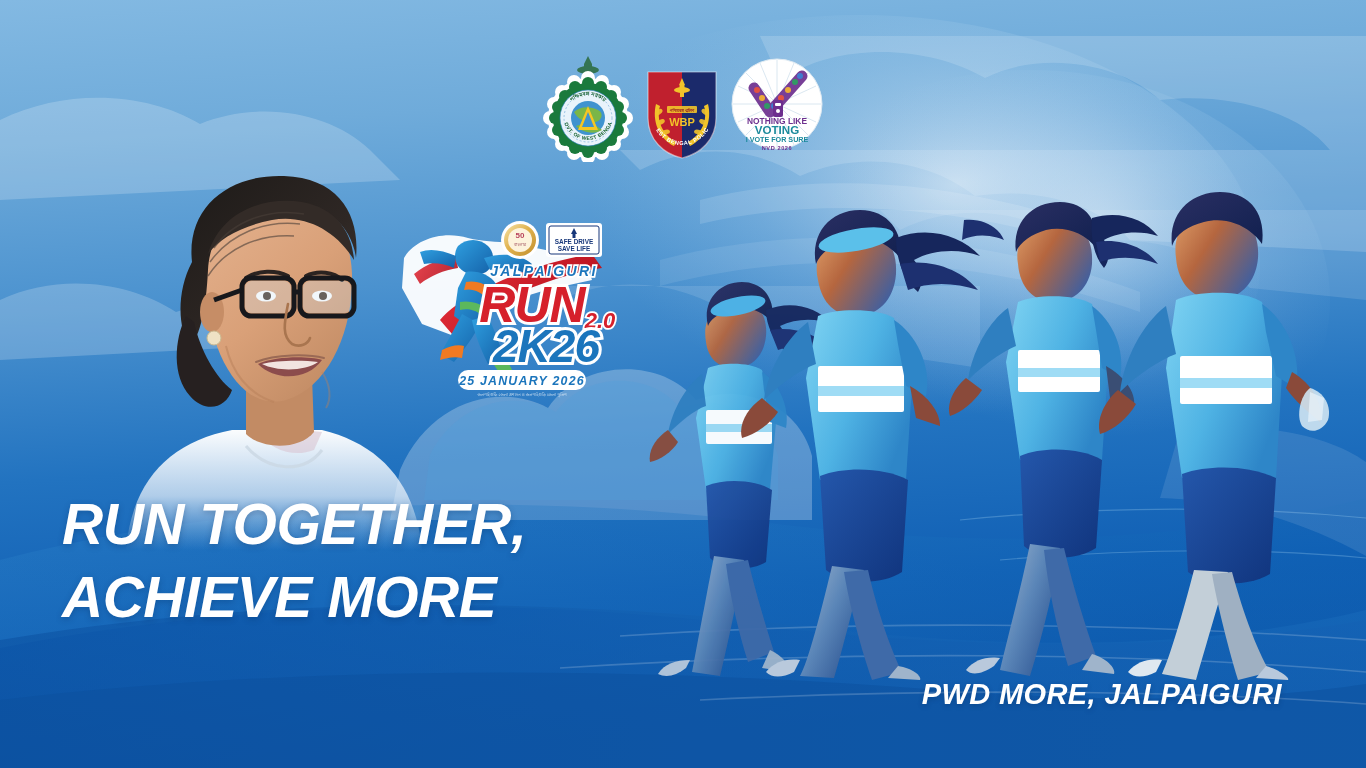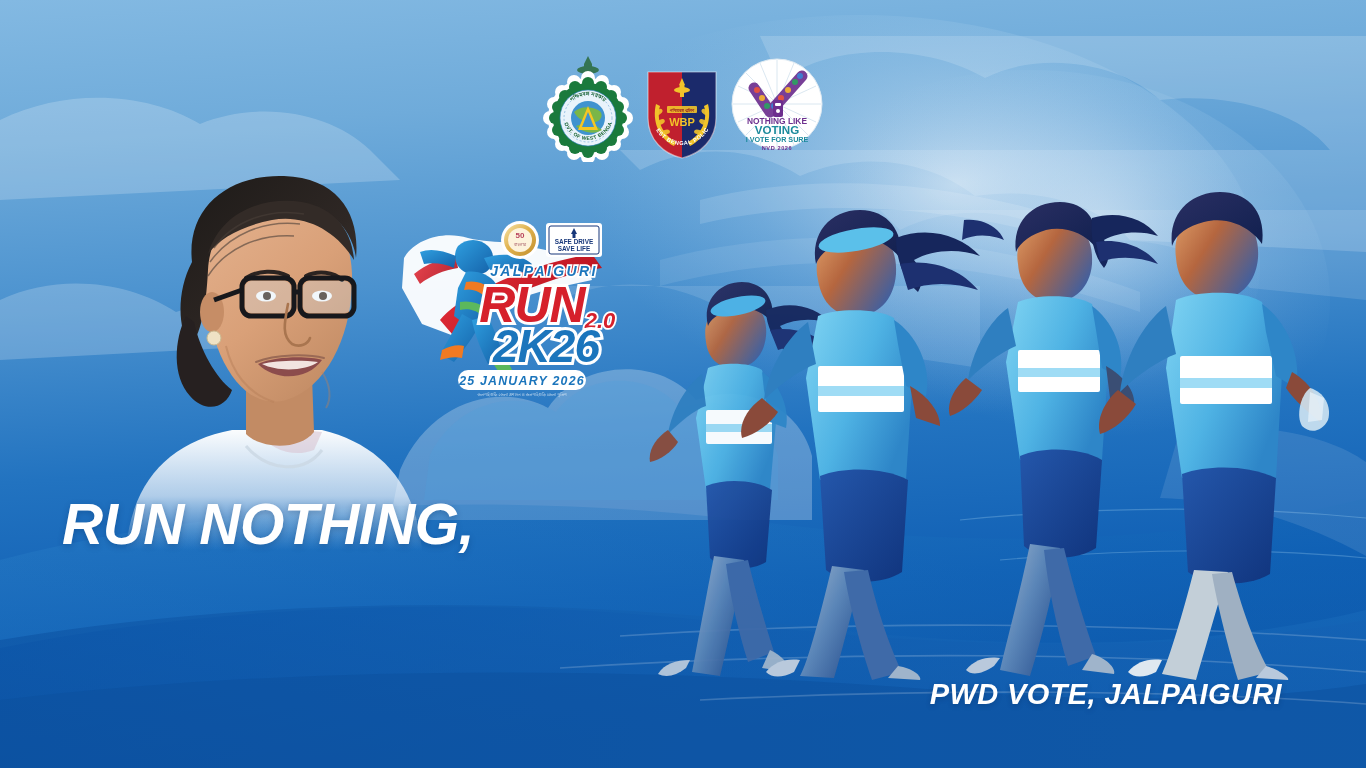--- a/index.html
+++ b/index.html
@@ -608,18 +608,19 @@
 
       <g>
         <rect x="62" y="152" width="128" height="20" rx="10" fill="#ffffff"></rect>
         <text x="126" y="166.5" font-size="12.4" fill="#1b75bc" text-anchor="middle" font-family="'Liberation Sans',sans-serif" font-weight="bold" font-style="italic" letter-spacing="1.2">25 JANUARY 2026</text>
       </g>
       <text x="126" y="178" font-size="4" fill="#ffffff" text-anchor="middle" font-family="'Liberation Sans',sans-serif" opacity="0.9">জলপাইগুড়ি জেলা প্রশাসন ও জলপাইগুড়ি জেলা পুলিশ</text>
     </svg>
   </div>
 
   <div class="headline">
-    <span class="l1">RUN NOTHING,</span>
+    <span class="l1">RUN TOGETHER,</span>
+    <span class="l2">ACHIEVE MORE</span>
   </div>
 
-  <div class="venue">PWD VOTE, JALPAIGURI</div>
+  <div class="venue">PWD MORE, JALPAIGURI</div>
 
 </div>
 
 </body></html>

